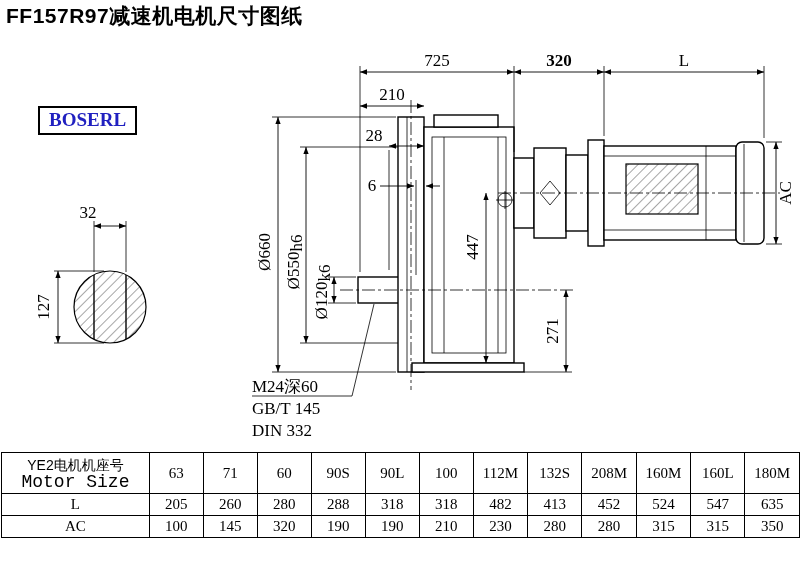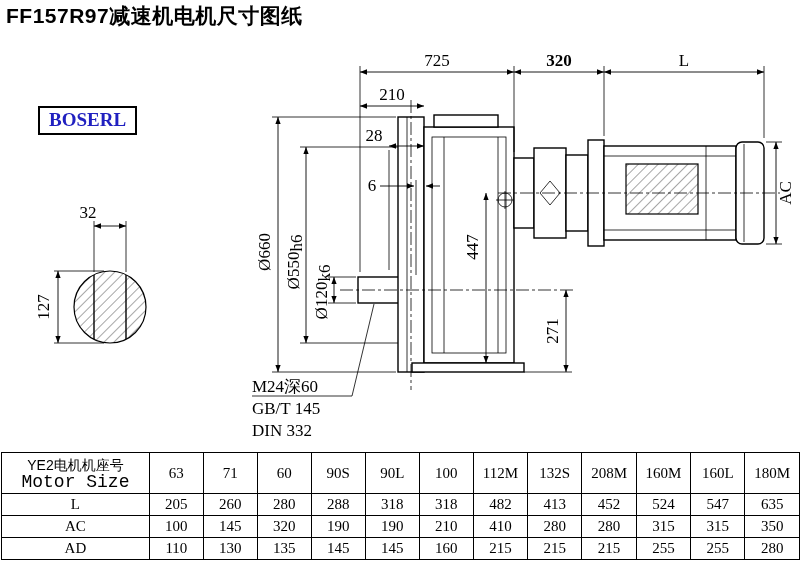--- a/index.html
+++ b/index.html
@@ -195,38 +195,23 @@
       <td>635</td>
     </tr>
     <tr class="dr">
       <td>AC</td>
       <td>100</td>
       <td>145</td>
       <td>320</td>
       <td>190</td>
       <td>190</td>
       <td>210</td>
-      <td>410</td>
+      <td>230</td>
       <td>280</td>
       <td>280</td>
       <td>315</td>
       <td>315</td>
       <td>350</td>
     </tr>
-    <tr class="dr">
-      <td>AD</td>
-      <td>110</td>
-      <td>130</td>
-      <td>135</td>
-      <td>145</td>
-      <td>145</td>
-      <td>160</td>
-      <td>215</td>
-      <td>215</td>
-      <td>215</td>
-      <td>255</td>
-      <td>255</td>
-      <td>280</td>
-    </tr>
   </tbody>
     </table>
 
 </div>
 
 </body></html>

